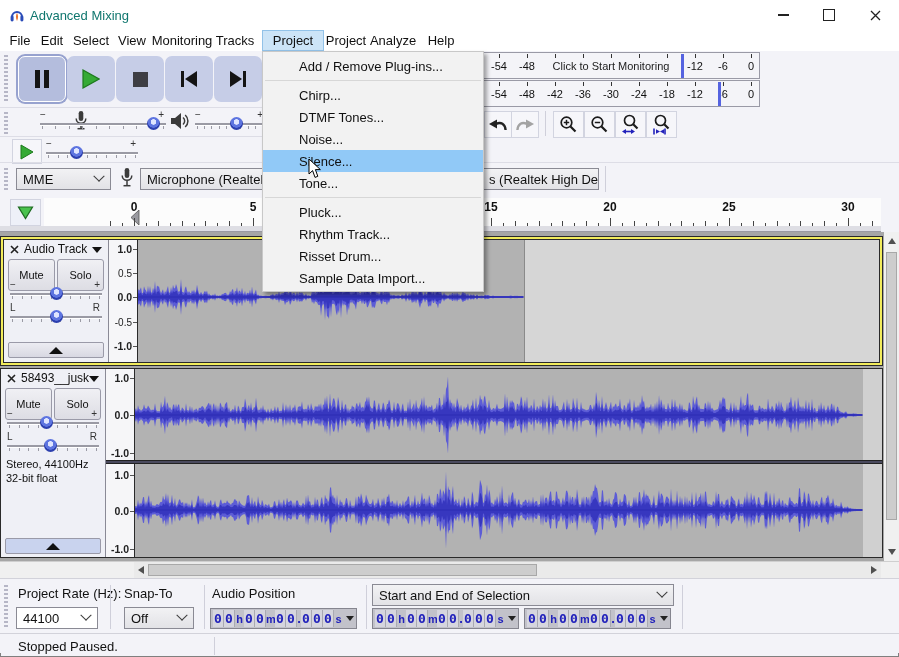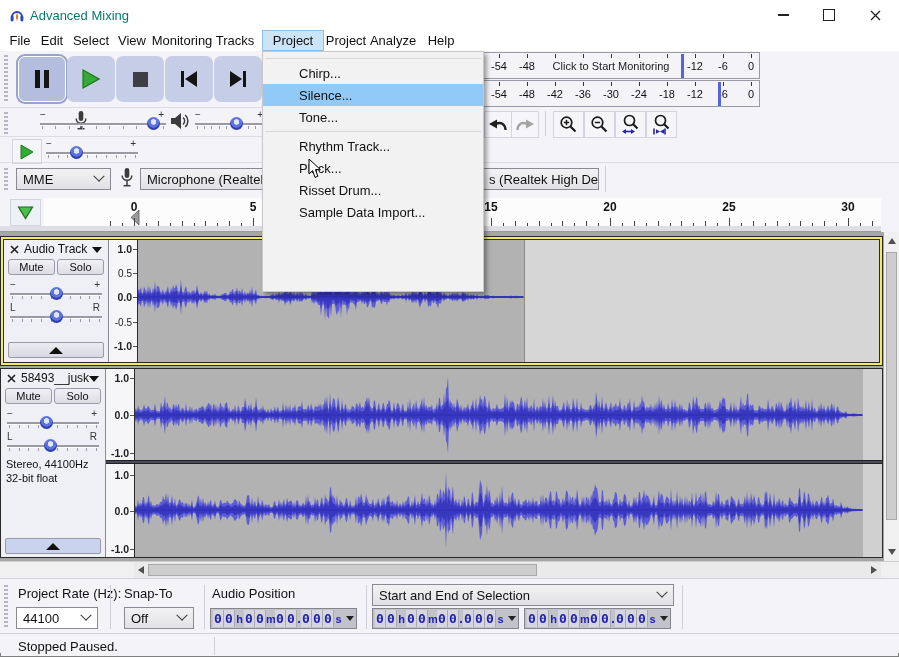--- a/index.html
+++ b/index.html
@@ -71,21 +71,21 @@
   .panel{position:absolute;left:0;top:0;bottom:0;width:105px;background:#eff0f6;border-right:1px solid #8a8a96;box-sizing:border-box;}
   .vruler{position:absolute;left:105px;top:0;bottom:0;width:29px;background:#f6f6f8;border-right:1px solid #2a2a2a;box-sizing:border-box;}
   .vr-lab{position:absolute;right:5px;font-size:10px;color:#222;transform:translateY(-50%);}
   .vr-lab.bold{font-weight:bold;font-size:10.5px;}
   .vr-tick{position:absolute;right:0;width:4px;height:1px;background:#555;}
   .wavezone{position:absolute;left:134px;top:0;bottom:0;right:0;}
   .trk-close{position:absolute;width:14px;height:14px;display:flex;align-items:center;justify-content:center;}
   .trk-name{position:absolute;font-size:12px;color:#111;white-space:nowrap;overflow:hidden;}
   .tri-down{width:0;height:0;border-left:5px solid rgba(0,0,0,0);border-right:5px solid rgba(0,0,0,0);border-top:6px solid #111;}
   .tri-up{width:0;height:0;border-left:7px solid rgba(0,0,0,0);border-right:7px solid rgba(0,0,0,0);border-bottom:7px solid #111;}
-  .msbtn{position:absolute;height:16px;background:linear-gradient(#f0f0f4,#dddde4);border:1px solid #9a9aa8;
+  .msbtn{position:absolute;height:32px;background:linear-gradient(#f0f0f4,#dddde4);border:1px solid #9a9aa8;
          border-radius:3px;box-sizing:border-box;font-size:11px;color:#111;display:flex;align-items:center;justify-content:center;}
   .collapsebtn{position:absolute;height:16px;background:linear-gradient(#ececf2,#d8d8e2);border:1px solid #9a9aa8;
          border-radius:2px;box-sizing:border-box;display:flex;align-items:center;justify-content:center;}
   .trk-info{position:absolute;font-size:11px;color:#111;left:5px;}
 
   
   .vscroll{left:884px;top:232px;width:15px;height:329px;background:#f0f0f0;}
   .hscrollrow{left:0;top:561px;width:899px;height:17px;background:#f0f0f0;border-top:1px solid #cfcfcf;box-sizing:border-box;}
   .sb-arrow{position:absolute;display:flex;align-items:center;justify-content:center;}
   .arr{width:0;height:0;}
@@ -710,27 +710,30 @@
       </div>
     <div class="abs vsepd" style="left:682px;top:6px;height:44px"></div>
   </div>
 
   <div class="abs statusbar">
     <div class="abs status-text">Stopped Paused.</div>
     <div class="abs vsepd" style="left:214px;top:3px;height:18px"></div>
   </div>
 
   <div class="abs popupmenu" id="popupmenu" style="padding-top: 3px;">
+      <div class="pm-item">Add / Remove Plug-ins...</div>
       <div class="pm-sep"></div>
       <div class="pm-item">Chirp...</div>
+      <div class="pm-item">DTMF Tones...</div>
+      <div class="pm-item">Noise...</div>
       <div class="pm-item hl">Silence...</div>
       <div class="pm-item">Tone...</div>
       <div class="pm-sep"></div>
+      <div class="pm-item">Pluck...</div>
       <div class="pm-item">Rhythm Track...</div>
-      <div class="pm-item">Pluck...</div>
       <div class="pm-item">Risset Drum...</div>
       <div class="pm-item">Sample Data Import...</div>
     </div>
 
   <svg id="cursor" class="abs" style="left:308px;top:158px" width="14" height="21" viewBox="0 0 14 21">
     <path d="M1,1 L1,16 L4.6,12.6 L7,19.4 L9.8,18.3 L7.4,11.6 L12.4,11.6 Z" fill="#fff" stroke="#000" stroke-width="1"></path>
   </svg>
 </div>
 
 </body></html>

